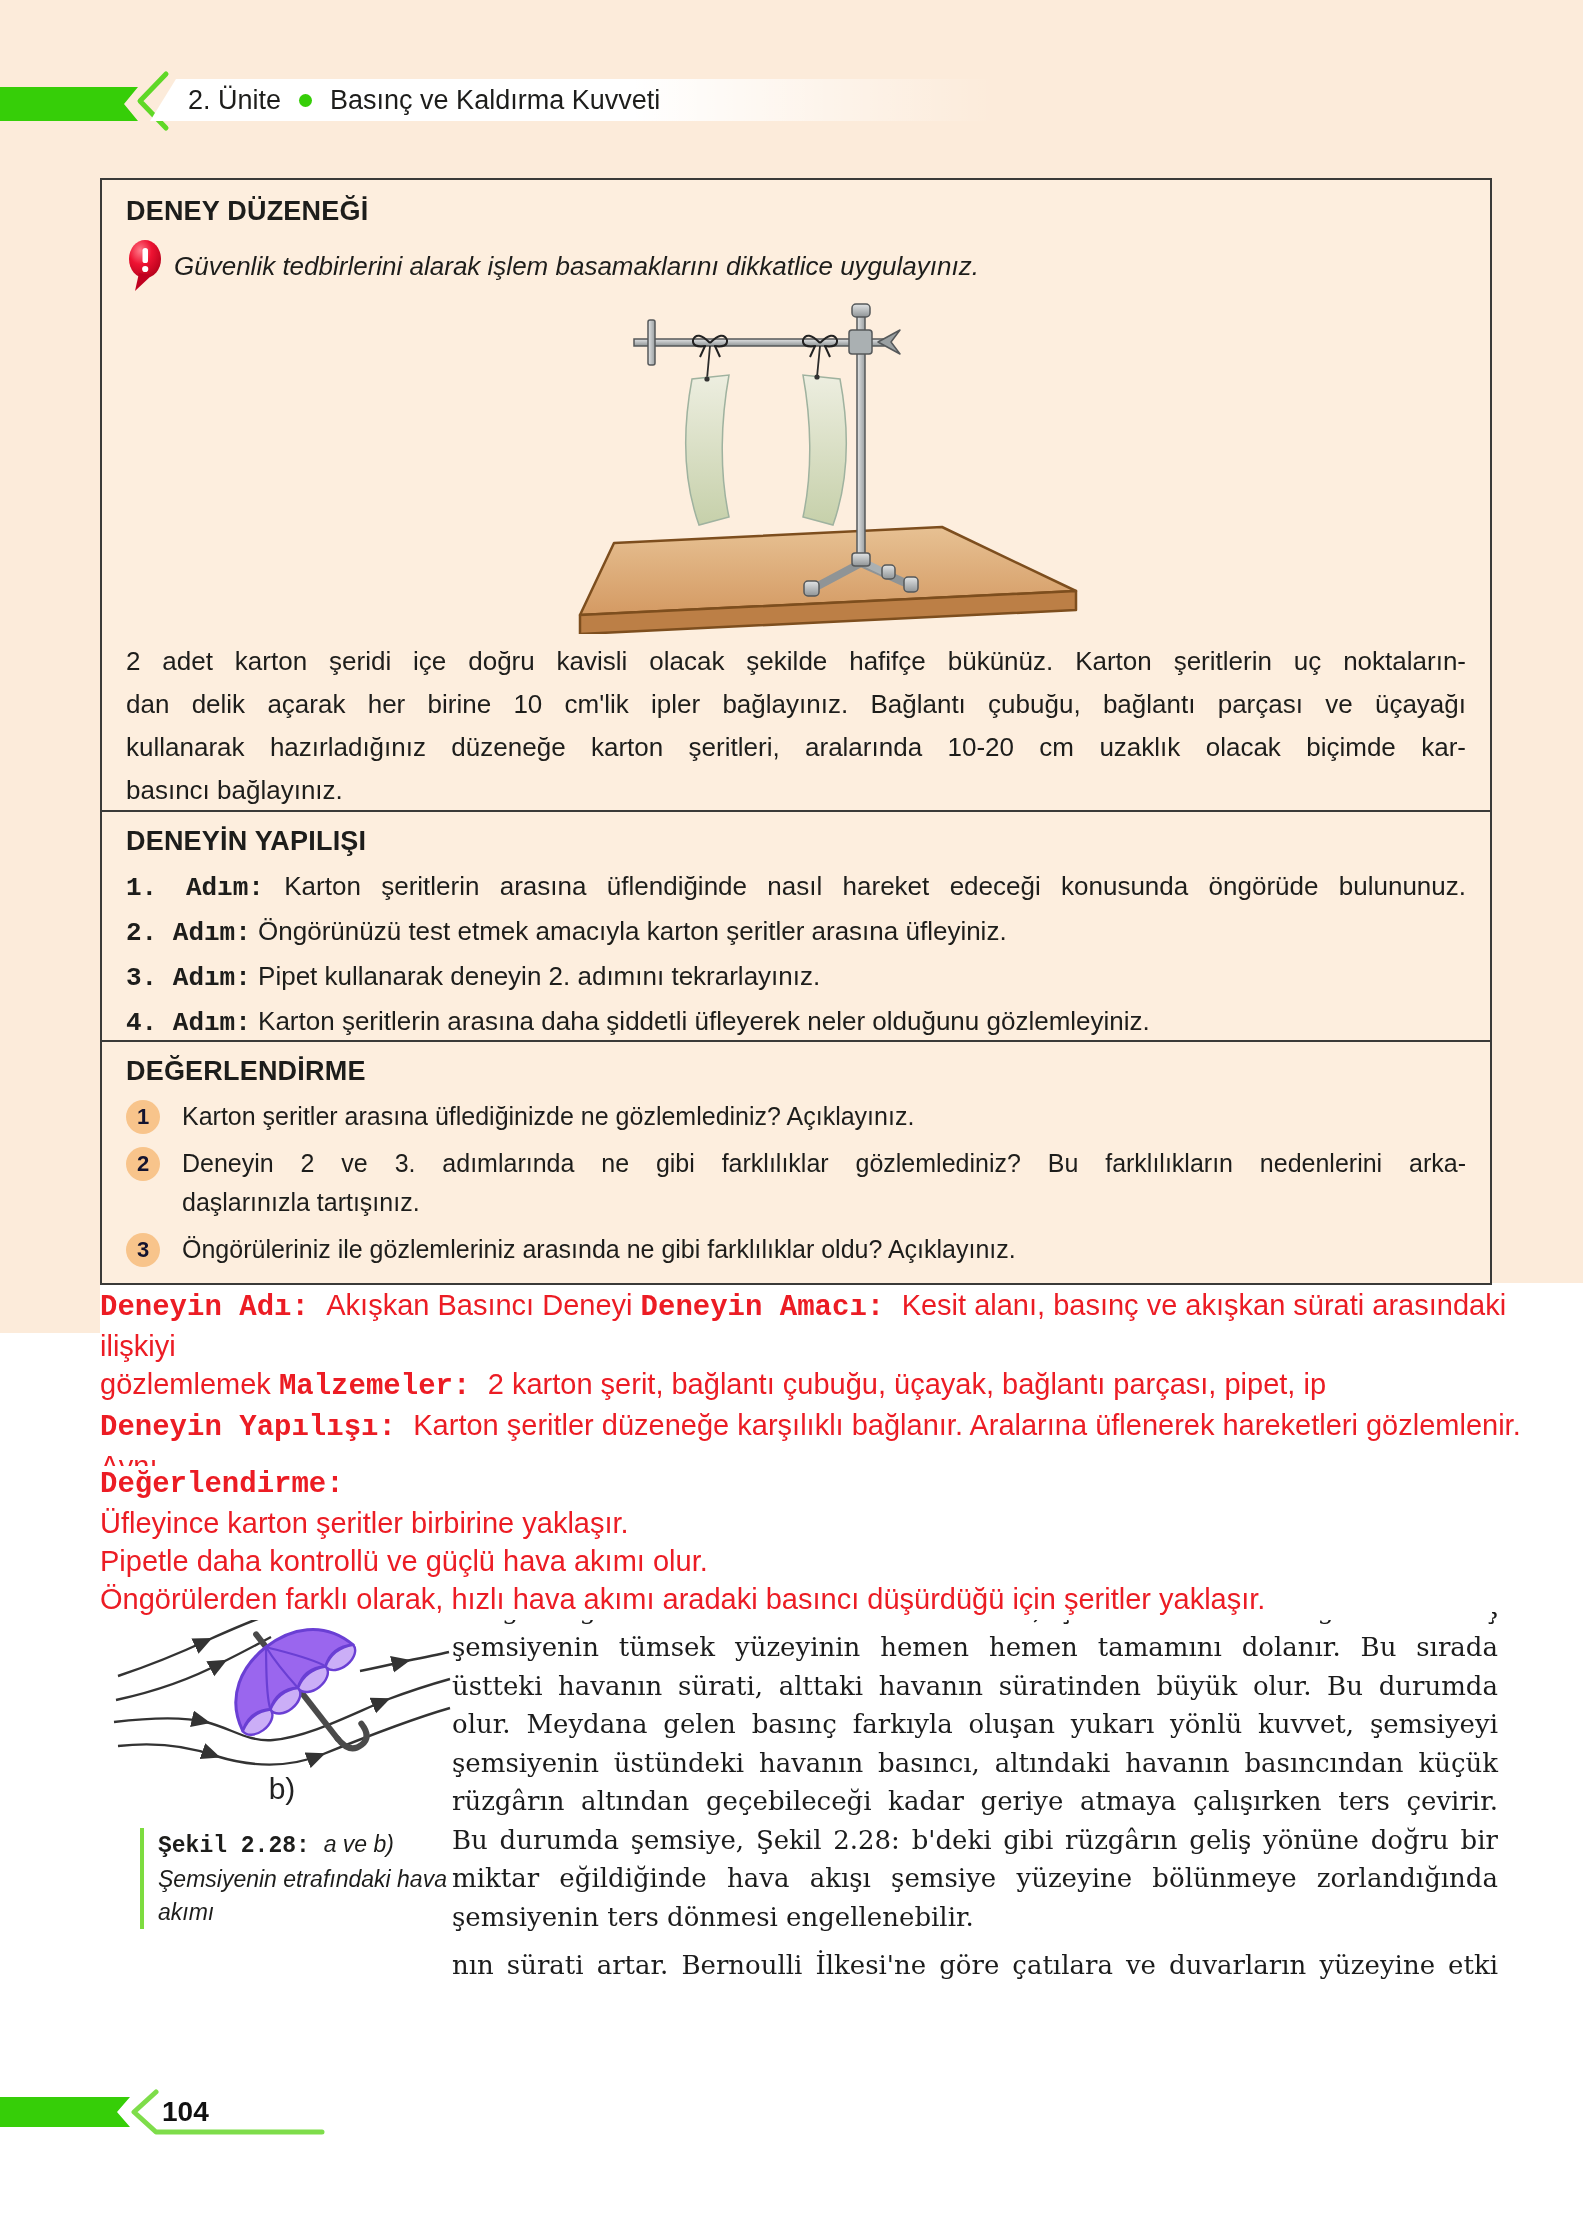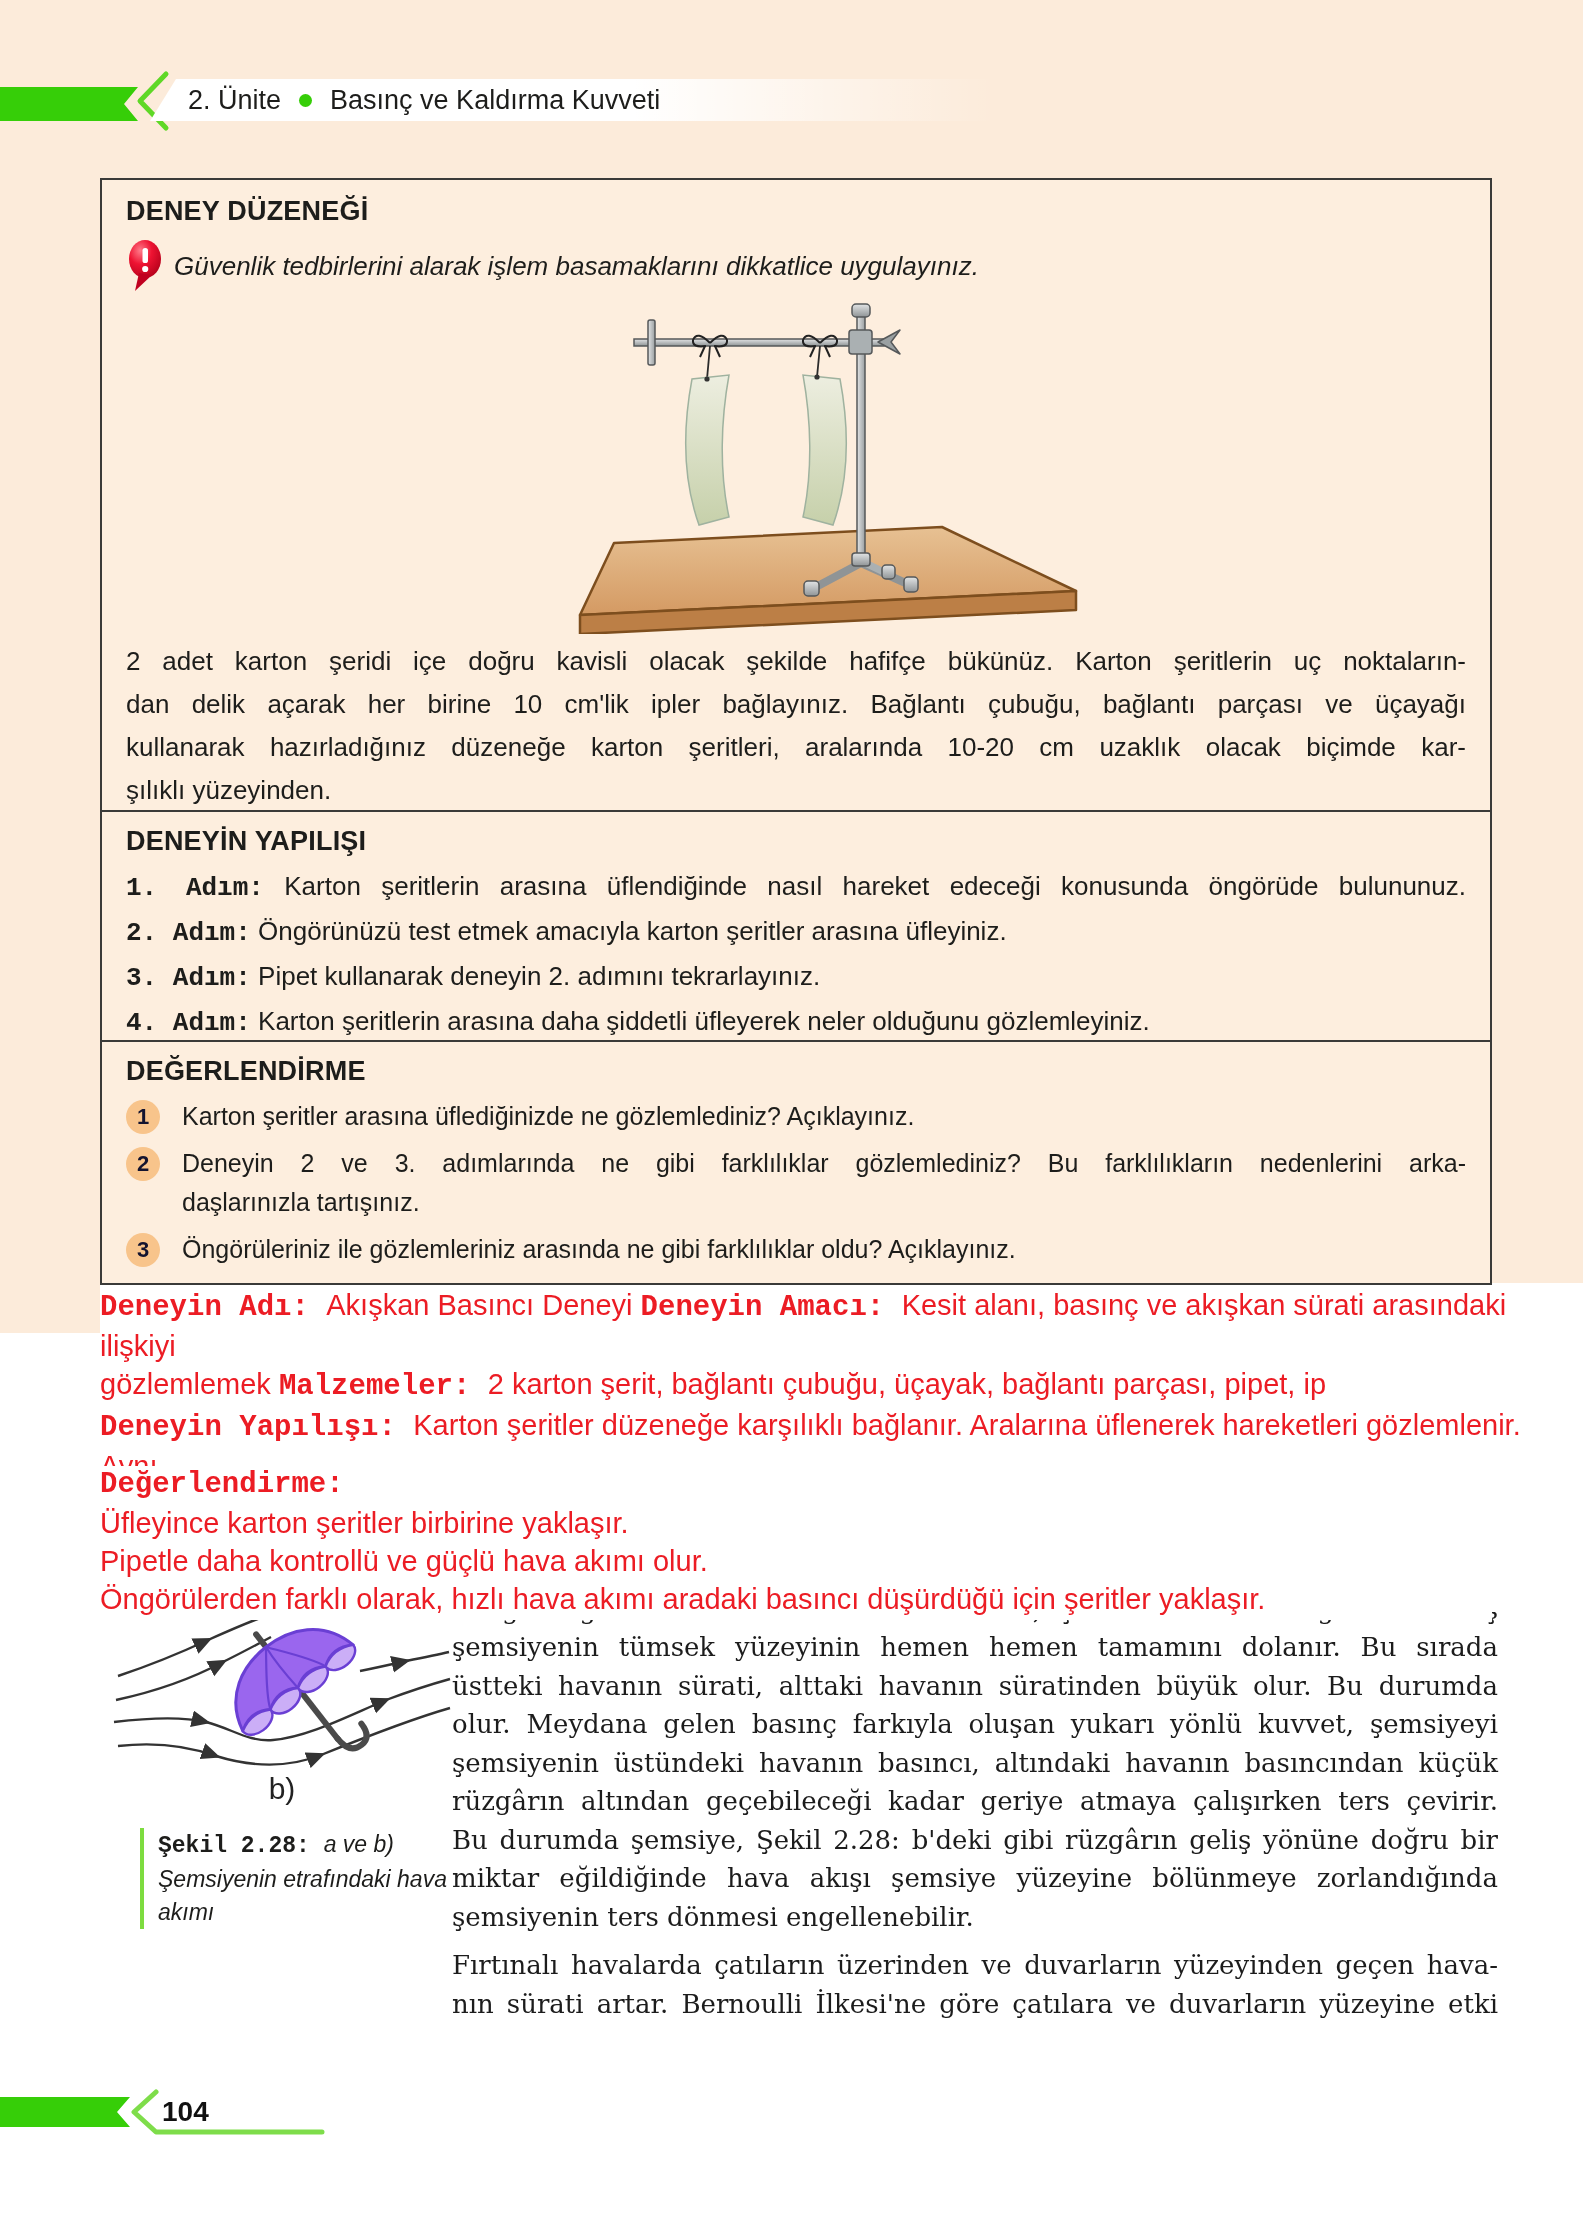--- a/index.html
+++ b/index.html
@@ -159,21 +159,21 @@
           <rect x="318" y="282" width="15" height="15" rx="4" fill="url(#mg)" stroke="#55585a" stroke-width="1.5"></rect>
           <rect x="418" y="278" width="14" height="15" rx="4" fill="url(#mg)" stroke="#55585a" stroke-width="1.5"></rect>
           <rect x="396" y="266" width="13" height="14" rx="4" fill="url(#mg)" stroke="#55585a" stroke-width="1.5"></rect>
         </svg>
       </div>
 
       <div class="setup-par">
         <div class="jl">2 adet karton şeridi içe doğru kavisli olacak şekilde hafifçe bükünüz. Karton şeritlerin uç noktaların-</div>
         <div class="jl">dan delik açarak her birine 10 cm'lik ipler bağlayınız. Bağlantı çubuğu, bağlantı parçası ve üçayağı</div>
         <div class="jl">kullanarak hazırladığınız düzeneğe karton şeritleri, aralarında 10-20 cm uzaklık olacak biçimde kar-</div>
-        <div>şılıklı yüzeyinden.</div>
+        <div>basıncı bağlayınız.</div>
       </div>
     </div>
 
     <div class="box" style="height:232px;padding-top:14px;">
       <div class="box-title">DENEYİN YAPILIŞI</div>
       <div class="steps">
         <div class="step jl"><span class="b">1. Adım:</span><span> Karton şeritlerin arasına üflendiğinde nasıl hareket edeceği konusunda öngörüde bulununuz.</span></div>
         <div class="step"><span class="b">2. Adım:</span><span> Öngörünüzü test etmek amacıyla karton şeritler arasına üfleyiniz.</span></div>
         <div class="step"><span class="b">3. Adım:</span><span> Pipet kullanarak deneyin 2. adımını tekrarlayınız.</span></div>
         <div class="step"><span class="b">4. Adım:</span><span> Karton şeritlerin arasına daha şiddetli üfleyerek neler olduğunu gözlemleyiniz.</span></div>
@@ -208,21 +208,20 @@
     </div>
     <div class="bl jl">şemsiyenin tümsek yüzeyinin hemen hemen tamamını dolanır. Bu sırada</div>
     <div class="bl jl">üstteki havanın sürati, alttaki havanın süratinden büyük olur. Bu durumda</div>
     <div class="bl jl">olur. Meydana gelen basınç farkıyla oluşan yukarı yönlü kuvvet, şemsiyeyi</div>
     <div class="bl jl">şemsiyenin üstündeki havanın basıncı, altındaki havanın basıncından küçük</div>
     <div class="bl jl">rüzgârın altından geçebileceği kadar geriye atmaya çalışırken ters çevirir.</div>
     <div class="bl jl">Bu durumda şemsiye, Şekil 2.28: b'deki gibi rüzgârın geliş yönüne doğru bir</div>
     <div class="bl jl">miktar eğildiğinde hava akışı şemsiye yüzeyine bölünmeye zorlandığında</div>
     <div class="bl left-last">şemsiyenin ters dönmesi engellenebilir.</div>
     <div class="par2">
-      <div class="bl jl">Fırtınalı havalarda çatıların üzerinden ve duvarların yüzeyinden geçen hava-</div>
       <div class="bl jl">nın sürati artar. Bernoulli İlkesi'ne göre çatılara ve duvarların yüzeyine etki</div>
     </div>
   </div>
 
   <div class="answers-info">
     <div>
       <span class="b">Deneyin Adı: </span><span>Akışkan Basıncı Deneyi </span><span class="b">Deneyin Amacı: </span><span>Kesit alanı, basınç ve akışkan sürati arasındaki ilişkiyi</span>
     </div>
     <div>
       <span>gözlemlemek </span><span class="b">Malzemeler: </span><span>2 karton şerit, bağlantı çubuğu, üçayak, bağlantı parçası, pipet, ip</span>

